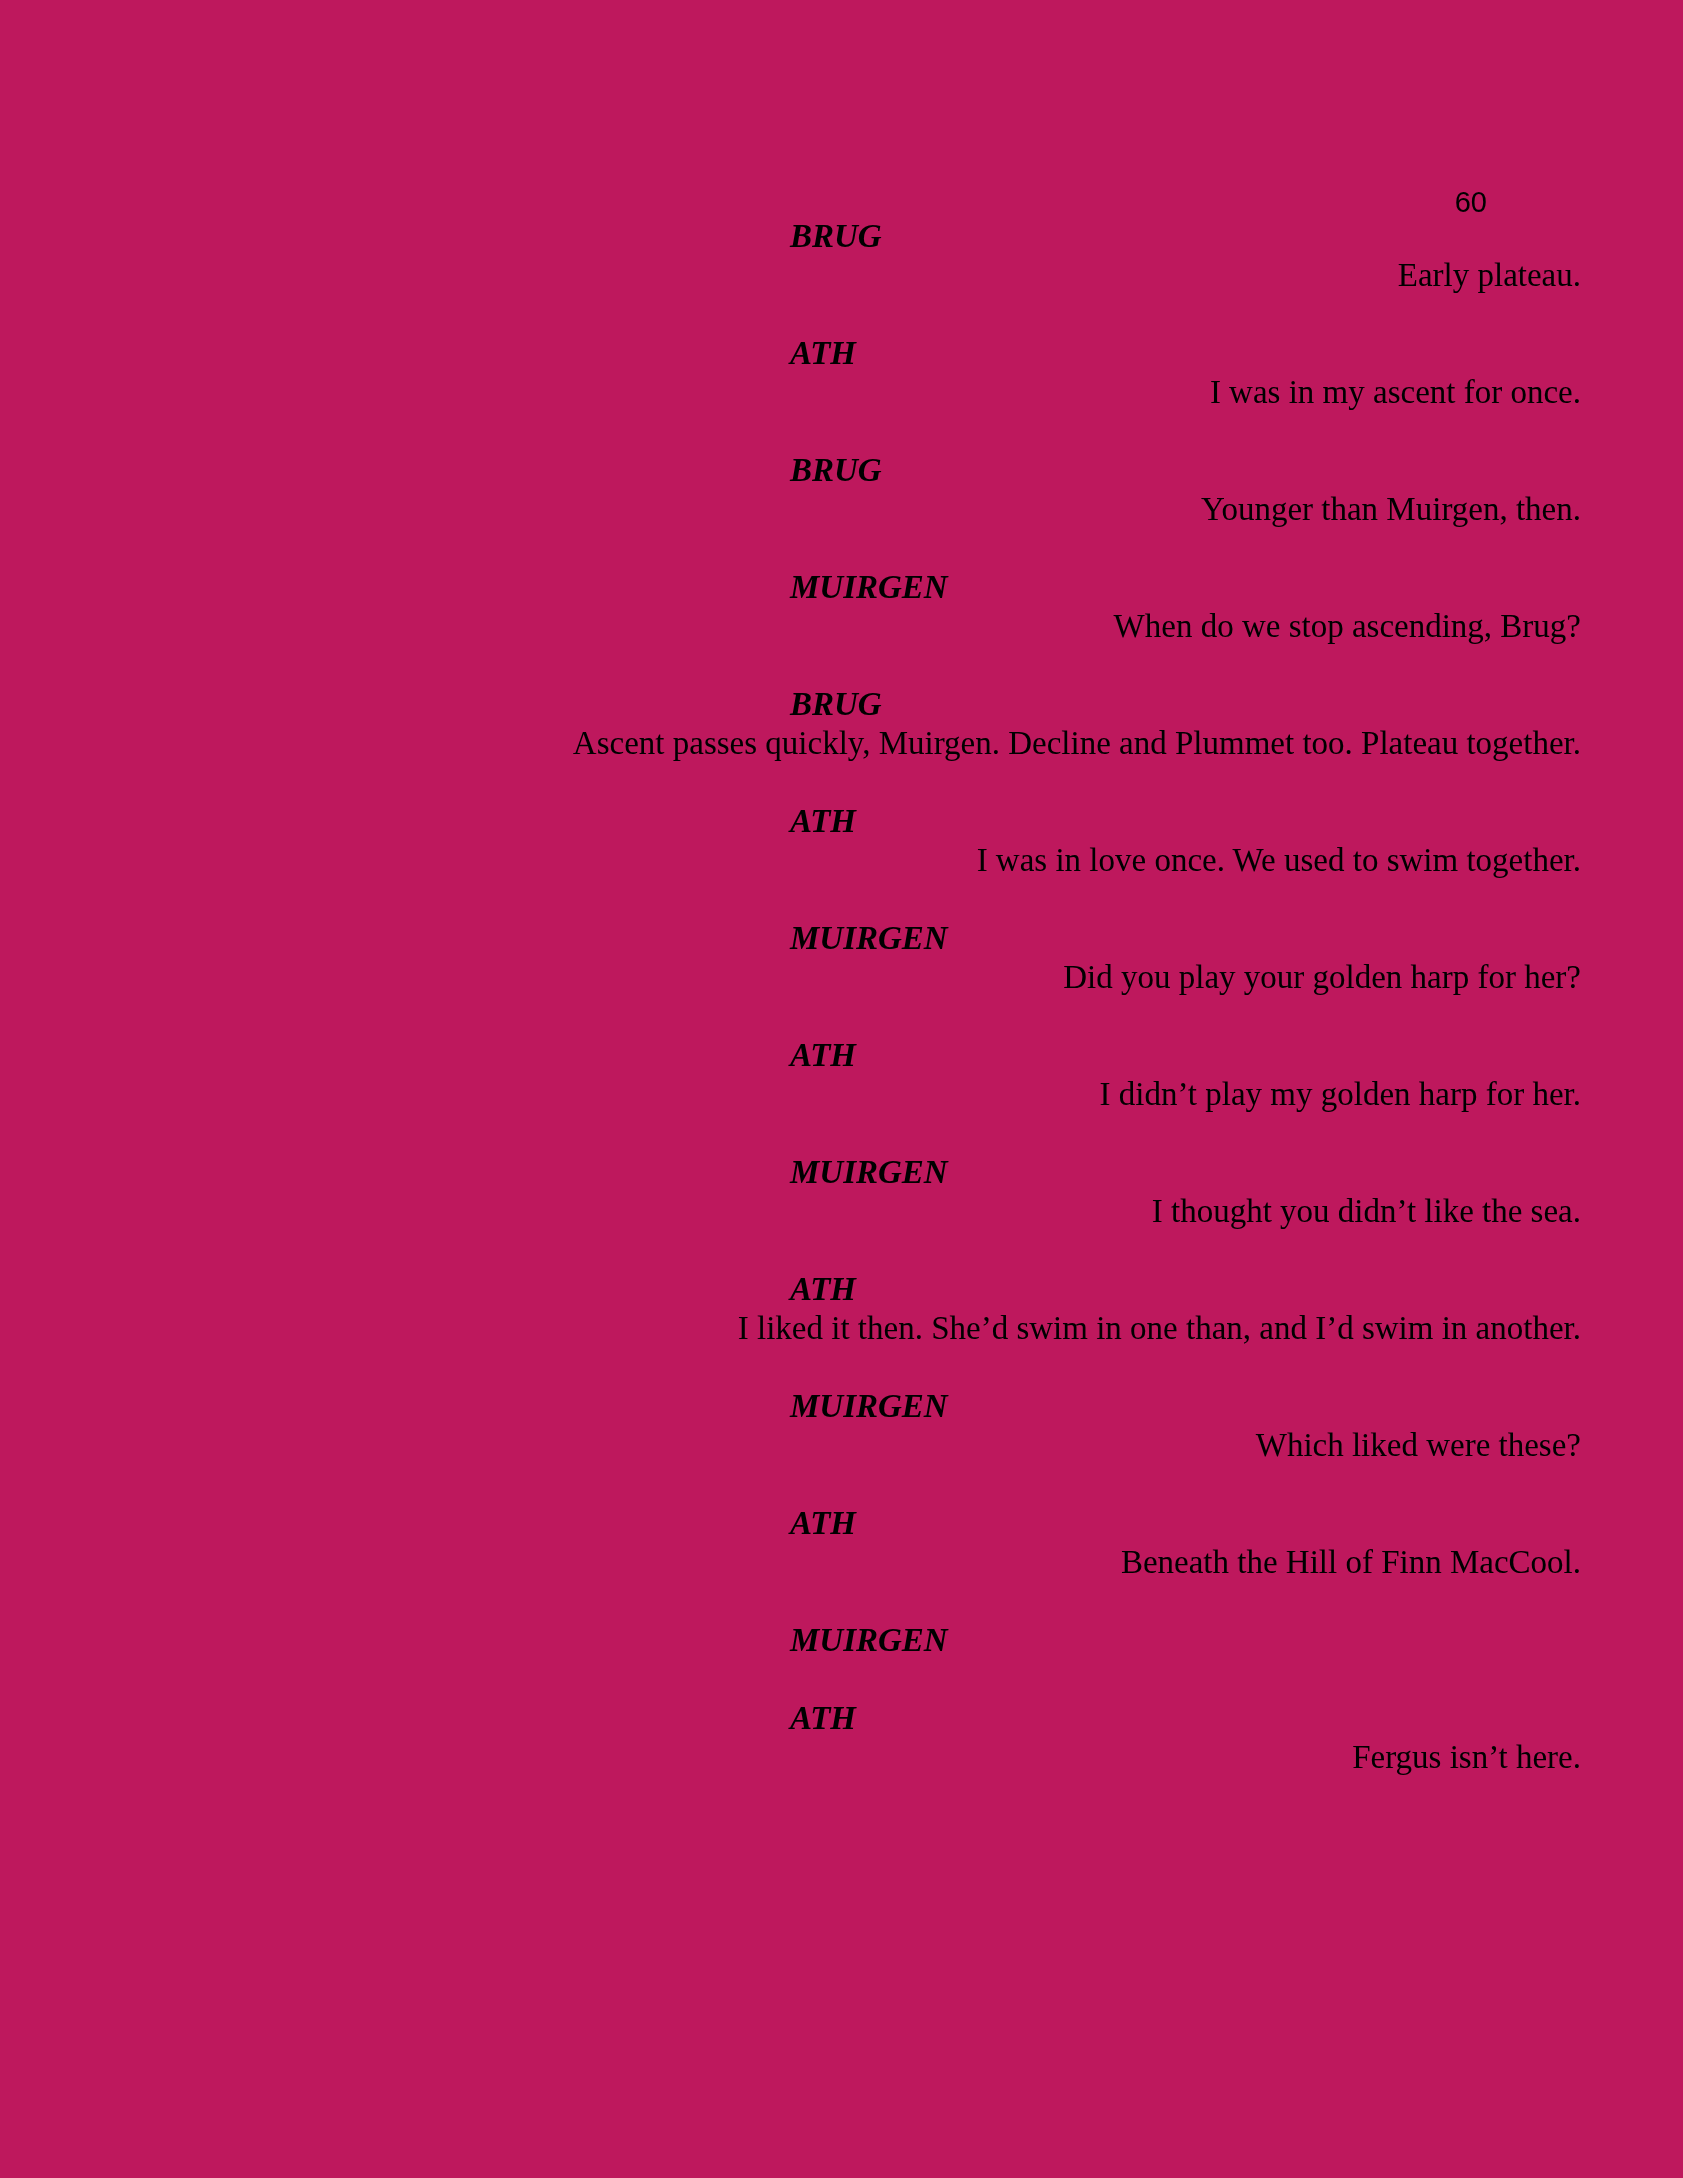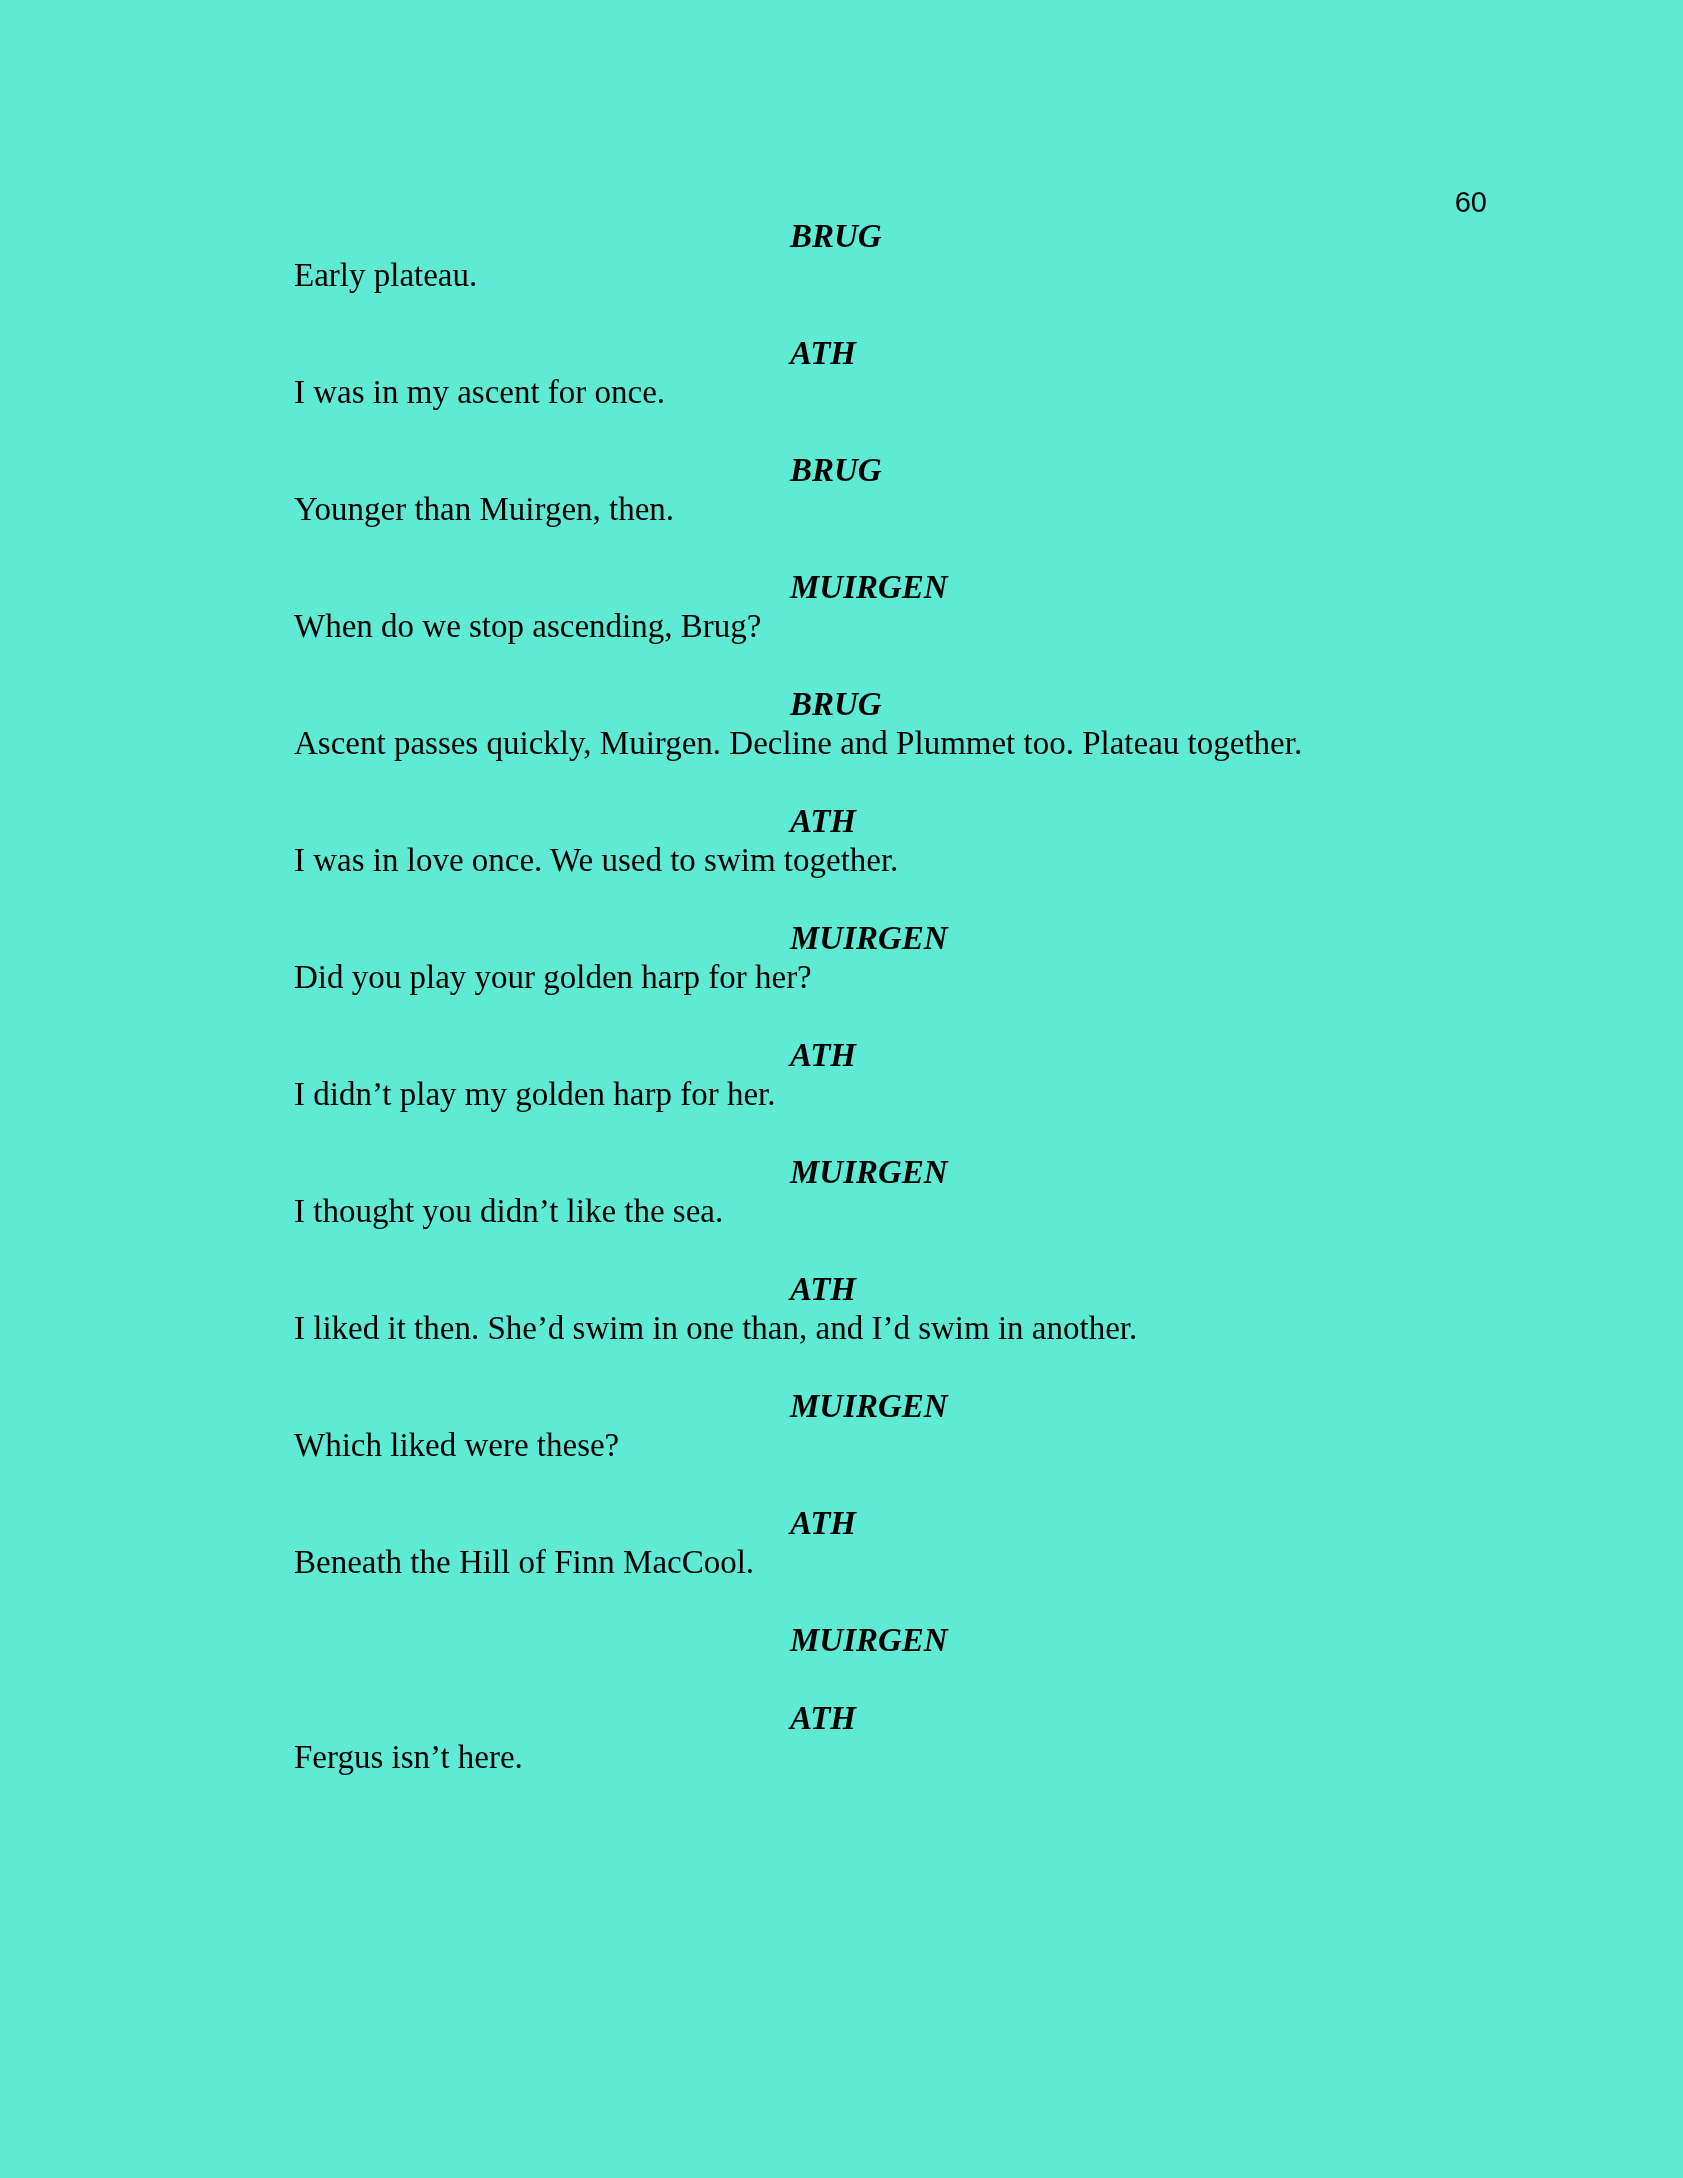--- a/index.html
+++ b/index.html
@@ -8,21 +8,21 @@
     width: 1683px;
     height: 2178px;
     position: relative;
     overflow: hidden;
   }
   .page {
     position: absolute;
     left: 0; top: 0;
     width: 1683px;
     height: 2178px;
-    background: #5eead4;
+    background: #be185d;
     color: #000000;
     font-family: "Liberation Serif", "DejaVu Serif", serif;
     font-size: 33px;
     line-height: 39px;
   }
   .page-number {
     position: absolute;
     top: 188px;
     right: 196px;
     font-family: "Liberation Sans", "DejaVu Sans", sans-serif;
@@ -40,20 +40,21 @@
     margin-bottom: 39px;
   }
   .cue {
     padding-left: 496px;
     font-weight: bold;
     white-space: nowrap;
     font-style: italic;
   }
   .line {
     white-space: nowrap;
+    text-align: right;
   }
 </style>
 </head>
 <body>
 
 <div class="page">
 
   <div class="page-number">60</div>
 
   <div class="script">

